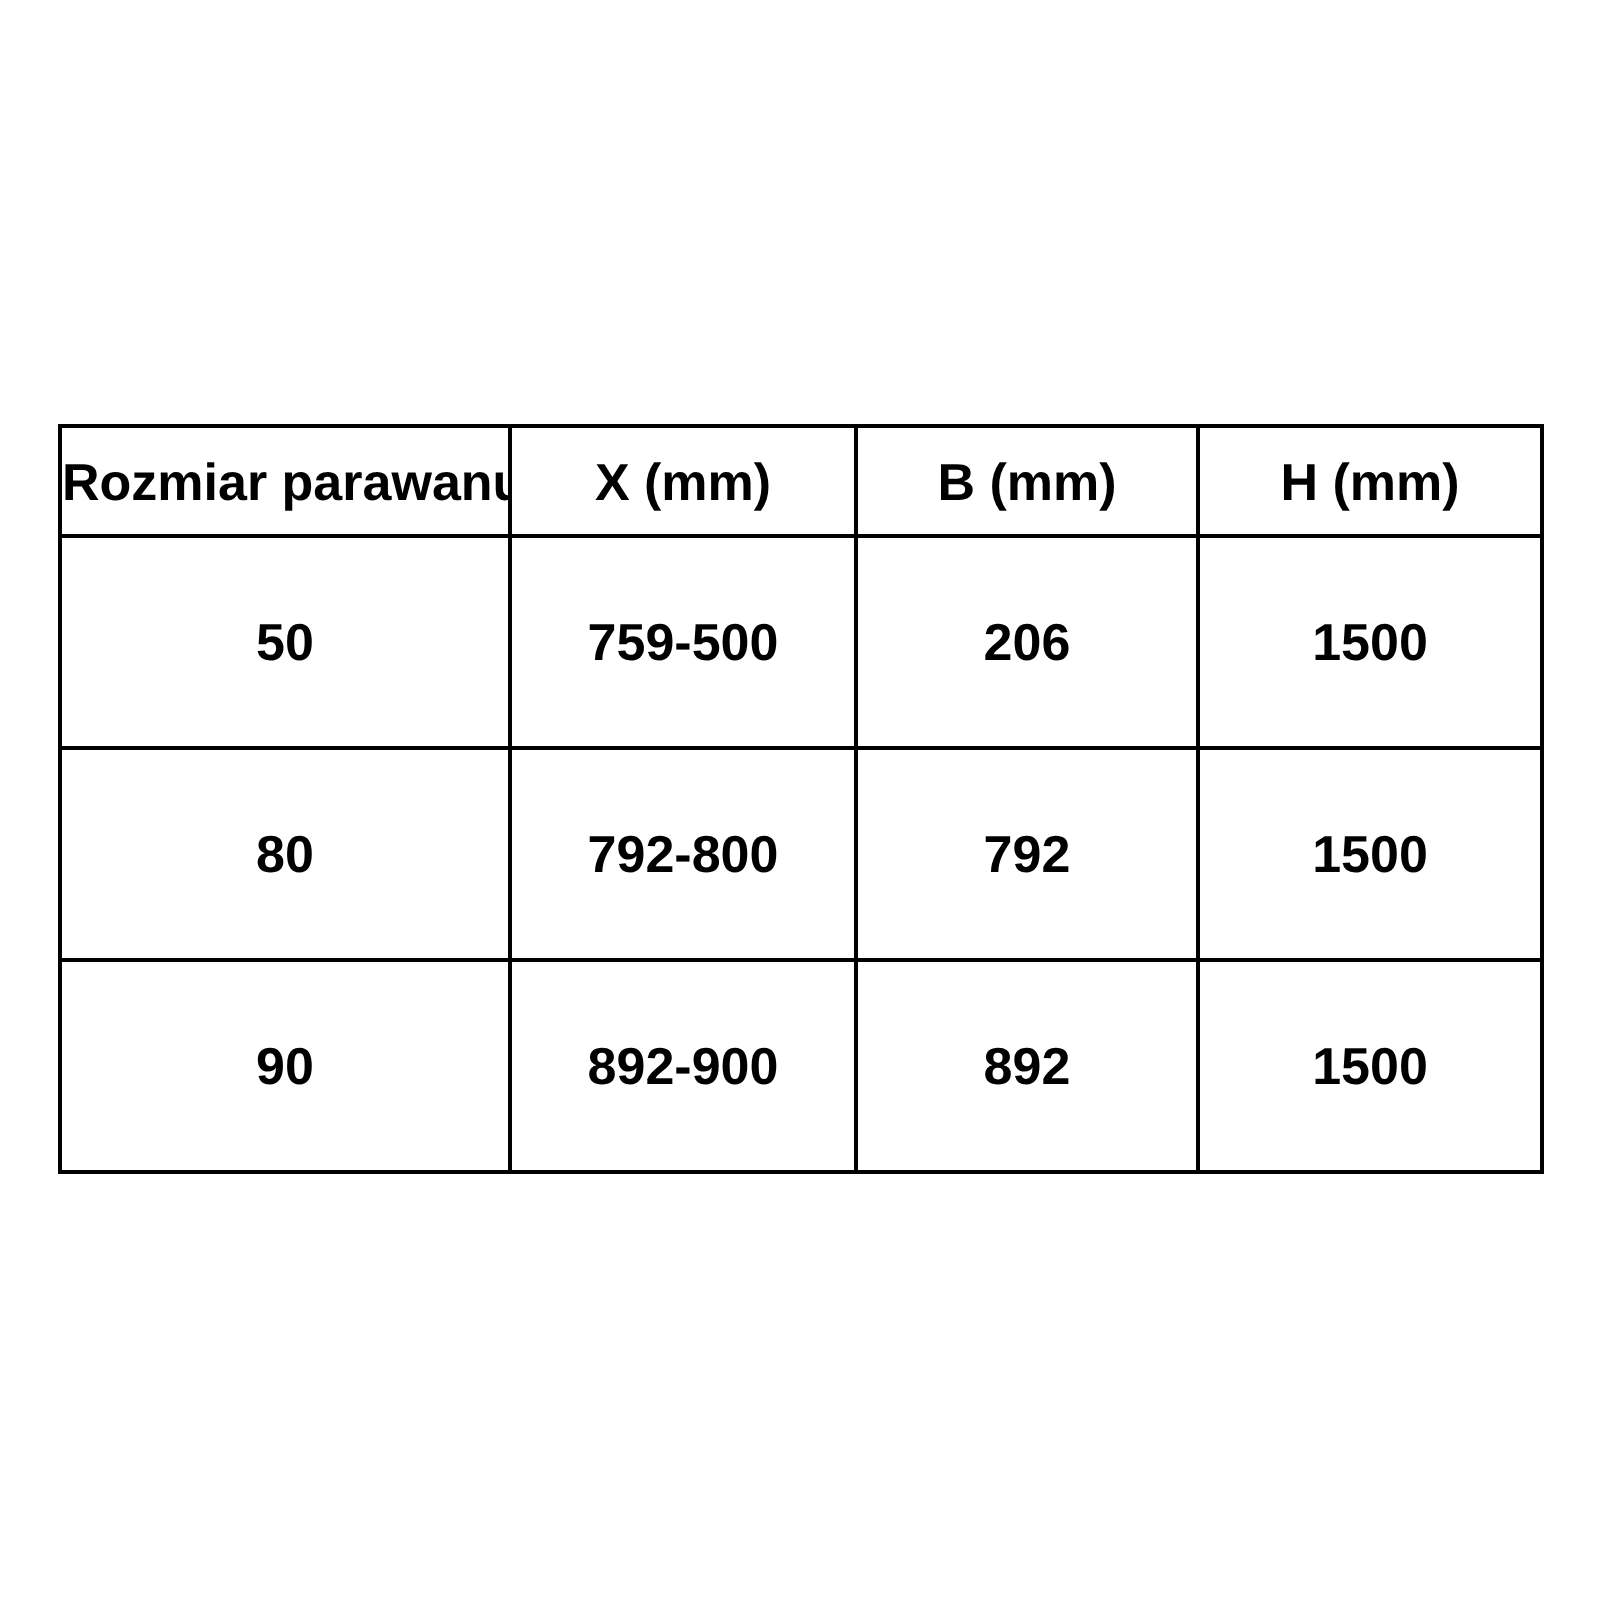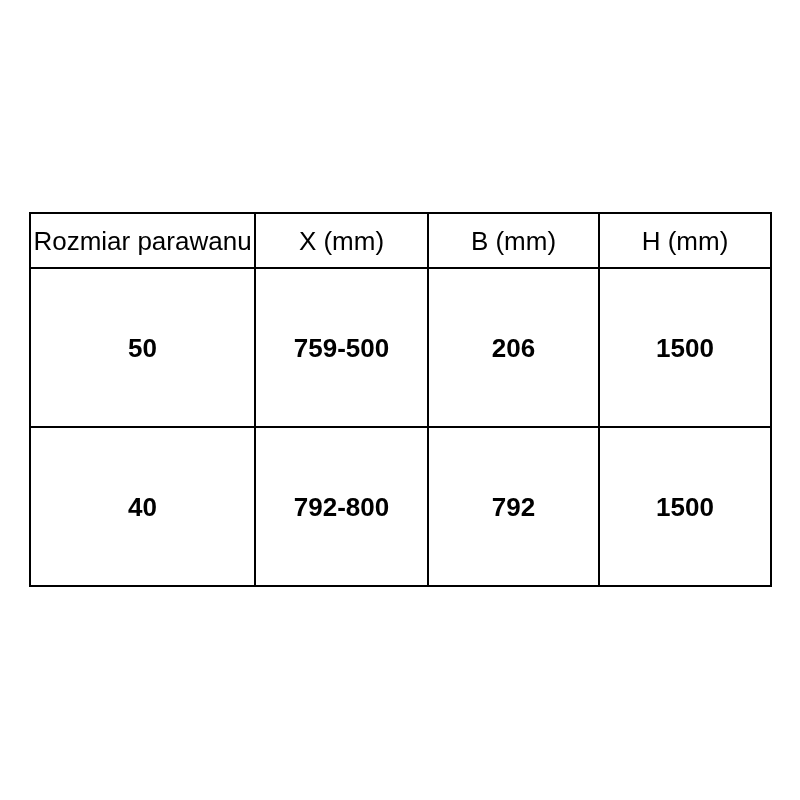--- a/index.html
+++ b/index.html
@@ -30,21 +30,21 @@
     text-align: center;
     vertical-align: middle;
     font-size: 26px;
     line-height: 1;
     padding: 0;
     height: 53px;
     white-space: nowrap;
     overflow: hidden;
   }
   table.spec-table th {
-    font-weight: normal;
+    font-weight: bold;
     margin-top: 11px;
   }
   table.spec-table td {
     font-weight: bold;
   }
   col.c0 { width: 225px; }
   col.c1 { width: 173px; }
   col.c2 { width: 171px; }
   col.c3 { width: 172px; }
 </style>
@@ -68,20 +68,26 @@
       </tr>
     </thead>
     <tbody>
         <tr>
           <td>50</td>
           <td>759-500</td>
           <td>206</td>
           <td>1500</td>
         </tr>
         <tr>
-          <td>40</td>
+          <td>80</td>
           <td>792-800</td>
           <td>792</td>
+          <td>1500</td>
+        </tr>
+        <tr>
+          <td>90</td>
+          <td>892-900</td>
+          <td>892</td>
           <td>1500</td>
         </tr>
       </tbody>
   </table>
 </div>
 
 </body></html>

